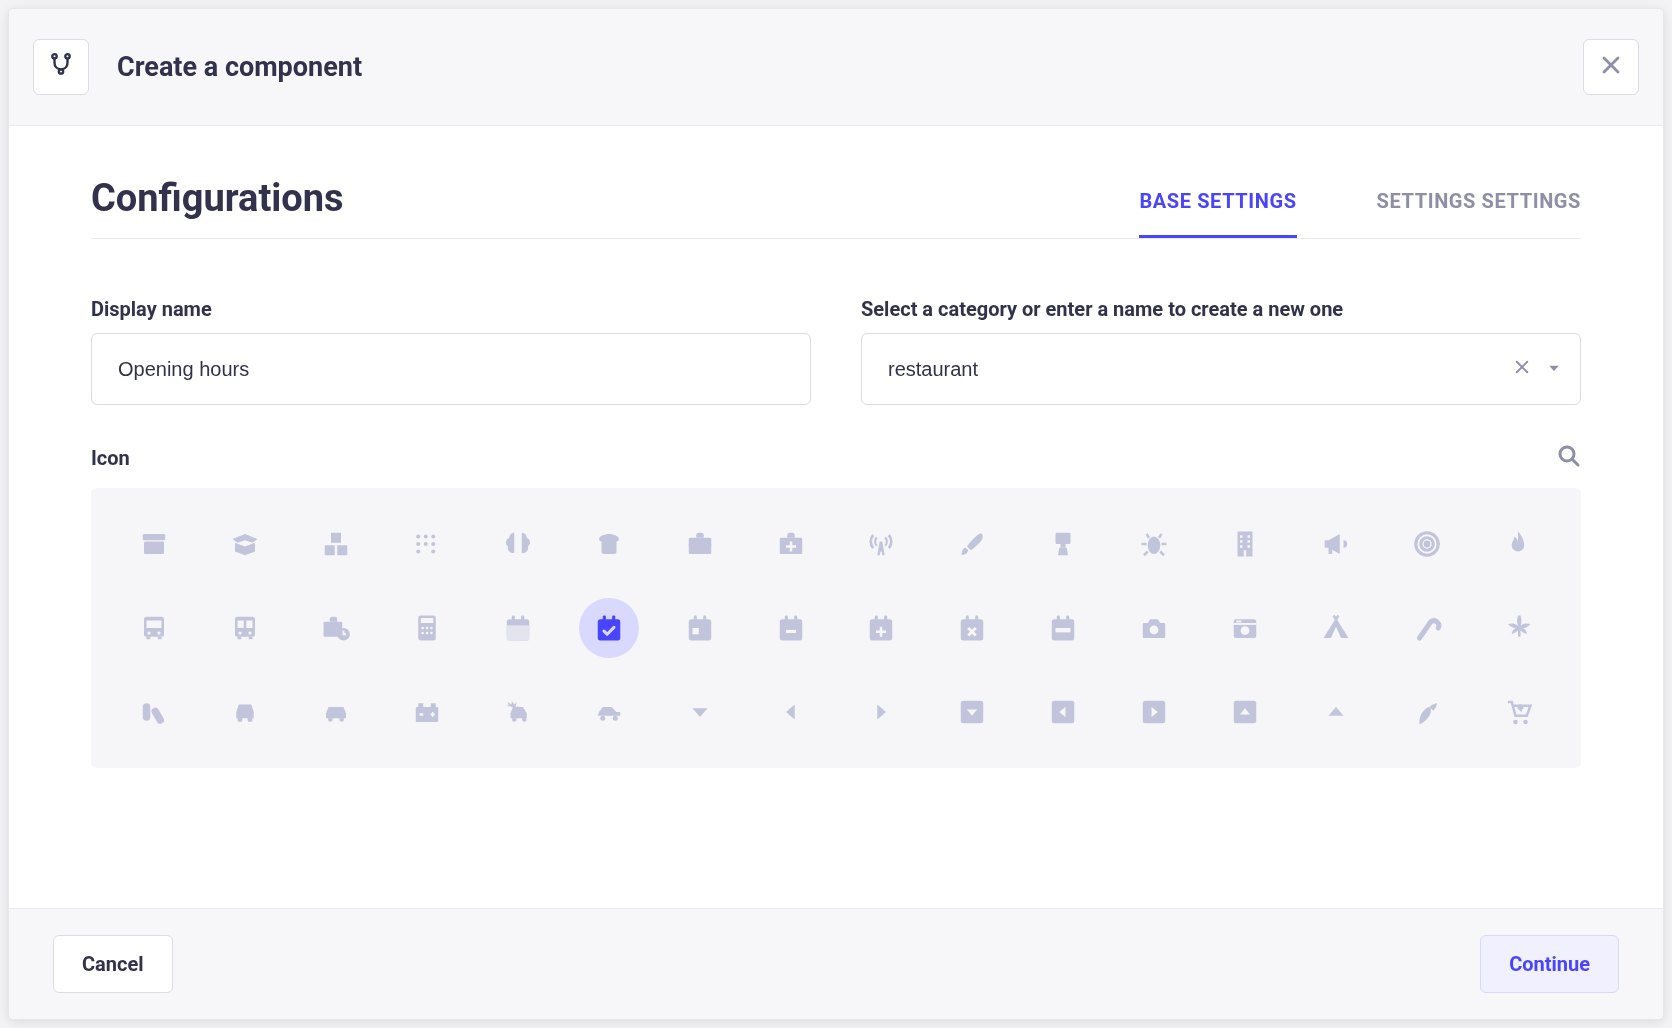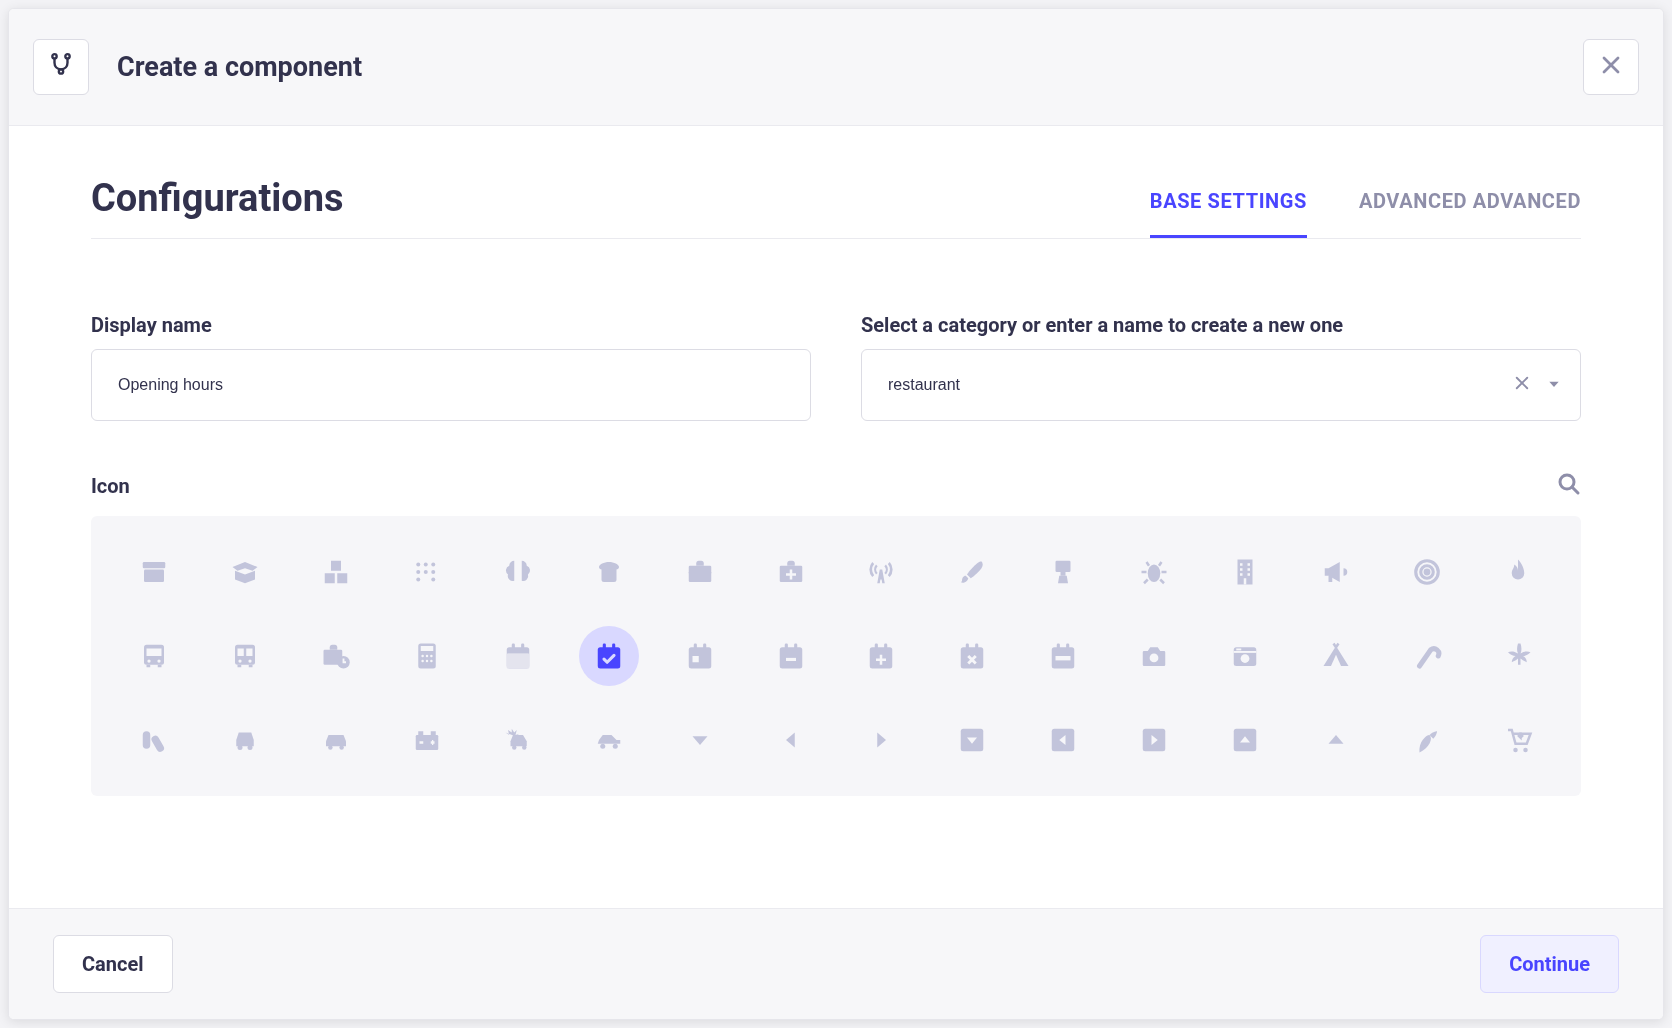--- a/index.html
+++ b/index.html
@@ -44,39 +44,39 @@
   background: #fff;
   border: 1px solid #dcdce4;
   border-radius: 6px;
   display: flex; align-items: center; justify-content: center;
   cursor: pointer;
 }
 .modal-body { flex: 1; padding: 50px 82px 30px; overflow: auto; background: #fff; }
 .section-top {
   display: flex; align-items: flex-end; justify-content: space-between;
   border-bottom: 1px solid #eaeaef;
-  margin-bottom: 74px;
+  margin-bottom: 58px;
   text-align: right;
 }
 .section-title { font-size: 38px; font-weight: 700; color: #32324d; padding-bottom: 18px; }
-.tabs { display: flex; gap: 52px; }
+.tabs { display: flex; gap: 80px; }
 .tab {
   font-size: 20px; font-weight: 700;
   color: #8e8ea9; padding-bottom: 22px;
   border-bottom: 3px solid transparent;
   letter-spacing: 0.6px;
   cursor: pointer;
 }
 .tab.active { color: #4945ff; border-bottom-color: #4945ff; }
-.form-row { display: flex; gap: 50px; margin-bottom: 51px; }
+.form-row { display: flex; gap: 50px; margin-bottom: 39px; }
 .form-col { flex: 1; display: flex; flex-direction: column; }
 .form-label { font-size: 20px; font-weight: 700; color: #32324d; margin-bottom: 12px; }
 .text-input, .select-input {
   height: 72px; border: 1px solid #dcdce4; border-radius: 6px;
-  padding: 0 26px; font-size: 16px; color: #32324d; background: #fff;
+  padding: 0 26px; font-size: 20px; color: #32324d; background: #fff;
   width: 100%;
 }
 .select-wrap { position: relative; }
 .select-icons { position: absolute; right: 20px; top: 50%; transform: translateY(-50%); display: flex; align-items: center; gap: 16px; }
 .icon-section-head { display: flex; justify-content: space-between; align-items: center; margin-bottom: 16px; gap: 20px; }
 .icon-grid {
   background: #f6f6f9; border-radius: 6px; padding: 14px 18px;
 }
 .icon-row { display: flex; justify-content: space-around; align-items: center; height: 84px; }
 .icon-cell {
@@ -126,21 +126,21 @@
       </span>
     </div>
   </div>
 
   <div class="modal-body">
 
     <div class="section-top">
       <div class="section-title">Configurations</div>
       <div class="tabs">
         <div class="tab active">BASE SETTINGS</div>
-        <div class="tab">ADVANCED ADVANCED</div>
+        <div class="tab">SETTINGS SETTINGS</div>
       </div>
     </div>
 
     <div class="form-row">
       <div class="form-col">
         <label class="form-label">Display name</label>
         <input class="text-input" type="text" value="Opening hours" style="">
       </div>
       <div class="form-col">
         <label class="form-label">Select a category or enter a name to create a new one</label>

